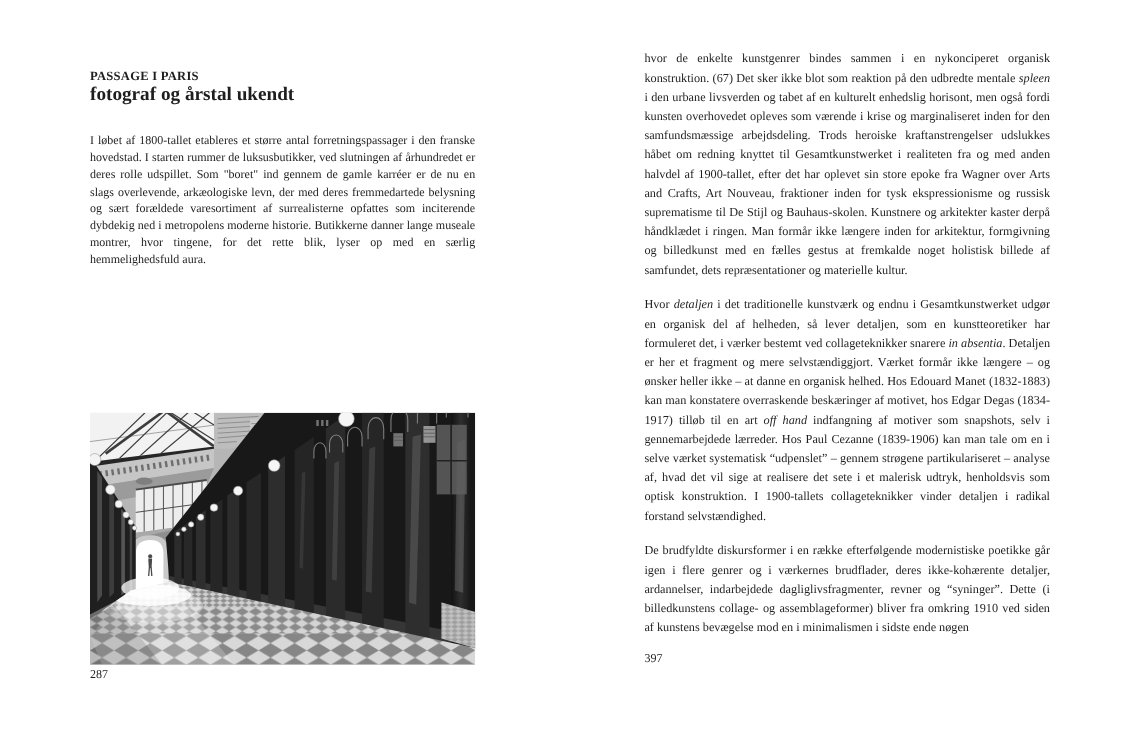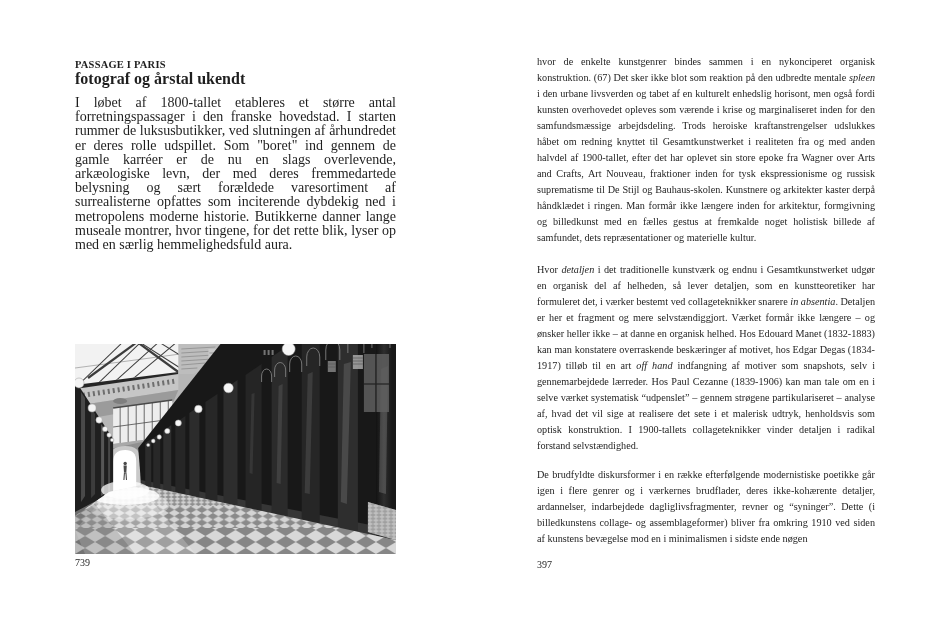--- a/index.html
+++ b/index.html
@@ -1,25 +1,25 @@
 <!DOCTYPE html>
 <html><head>
 <meta charset="utf-8">
 <style>
   html,body{margin:0;padding:0;width:935px;height:624px;overflow:hidden;background:#ffffff;}
   body{font-family:"Liberation Serif", serif;color:#1e1e1e;position:relative;}
   .left-col{position:absolute;left:75px;top:58px;width:321px;}
   .book-title{font-weight:bold;font-size:10.5px;line-height:14px;letter-spacing:0.2px;}
   .book-subtitle{font-weight:bold;font-size:16px;line-height:14px;}
-  .caption{margin-top:10px;font-size:14px;line-height:14.2px;text-align:justify;}
+  .caption{margin-top:25px;font-size:10px;line-height:14.2px;text-align:justify;}
   .figure-wrap{position:absolute;left:75px;top:344px;width:321px;height:210px;}
   .figure-wrap svg{display:block;width:321px;height:210px;}
   .pgnum-left{position:absolute;left:75px;top:557px;font-size:10px;}
   .right-col{position:absolute;left:537px;top:38px;width:338px;font-size:10.2px;line-height:16px;text-align:justify;}
-  .right-col p{margin:16px 0 13px 0;}
+  .right-col p{margin:4px 0 13px 0;}
   .right-col p.last{margin:0;}
   .section-heading{font-weight:bold;margin:13px 0 0 0;}
   .pgnum-right{text-align:left;font-size:10px;margin-top:10px;}
   i{font-style:italic;}
 </style>
 </head>
 <body>
 
 <div class="left-col">
   <div class="book-title">PASSAGE I PARIS</div>
@@ -223,20 +223,20 @@
         <polygon points="34,148 66,144 120,210 10,210 0,186" fill="#ffffff" opacity="0.22"></polygon>
         <ellipse cx="50" cy="152" rx="34" ry="9" fill="#ffffff" opacity="0.85"></ellipse>
         <ellipse cx="52" cy="161" rx="42" ry="14" fill="#ffffff" opacity="0.35"></ellipse>
         <polygon points="0,170 20,160 60,210 0,210" fill="#000000" opacity="0.14"></polygon>
       </g>
       <ellipse cx="50" cy="146" rx="24" ry="9" fill="#ffffff" opacity="0.75"></ellipse>
     </g>
   </svg>
 </div>
 
-<div class="pgnum-left">739</div>
+<div class="pgnum-left">287</div>
 
 <div class="right-col">
   <p><span>hvor de enkelte kunstgenrer bindes sammen i en nykonciperet organisk konstruktion. (67) Det sker ikke blot som reaktion på den udbredte mentale </span><i>spleen</i><span> i den urbane livsverden og tabet af en kulturelt enhedslig horisont, men også fordi kunsten overhovedet opleves som værende i krise og marginaliseret inden for den samfundsmæssige arbejdsdeling. Trods heroiske kraftanstrengelser udslukkes håbet om redning knyttet til Gesamtkunstwerket i realiteten fra og med anden halvdel af 1900-tallet, efter det har oplevet sin store epoke fra Wagner over Arts and Crafts, Art Nouveau, fraktioner inden for tysk ekspressionisme og russisk suprematisme til De Stijl og Bauhaus-skolen. Kunstnere og arkitekter kaster derpå håndklædet i ringen. Man formår ikke længere inden for arkitektur, formgivning og billedkunst med en fælles gestus at fremkalde noget holistisk billede af samfundet, dets repræsentationer og materielle kultur.</span></p>
   <p><span>Hvor </span><i>detaljen</i><span> i det traditionelle kunstværk og endnu i Gesamtkunstwerket udgør en organisk del af helheden, så lever detaljen, som en kunstteoretiker har formuleret det, i værker bestemt ved collageteknikker snarere </span><i>in absentia</i><span>. Detaljen er her et fragment og mere selvstændiggjort. Værket formår ikke længere – og ønsker heller ikke – at danne en organisk helhed. Hos Edouard Manet (1832-1883) kan man konstatere overraskende beskæringer af motivet, hos Edgar Degas (1834-1917) tilløb til en art </span><i>off hand</i><span> indfangning af motiver som snapshots, selv i gennemarbejdede lærreder. Hos Paul Cezanne (1839-1906) kan man tale om en i selve værket systematisk “udpenslet” – gennem strøgene partikulariseret – analyse af, hvad det vil sige at realisere det sete i et malerisk udtryk, henholdsvis som optisk konstruktion. I 1900-tallets collageteknikker vinder detaljen i radikal forstand selvstændighed.</span></p>
   <p class="last">De brudfyldte diskursformer i en række efterfølgende modernistiske poetikke går igen i flere genrer og i værkernes brudflader, deres ikke-kohærente detaljer, ardannelser, indarbejdede dagliglivsfragmenter, revner og “syninger”. Dette (i billedkunstens collage- og assemblageformer) bliver fra omkring 1910 ved siden af kunstens bevægelse mod en i minimalismen i sidste ende nøgen</p>
   <div class="pgnum-right">397</div>
 </div>
 
 </body></html>

